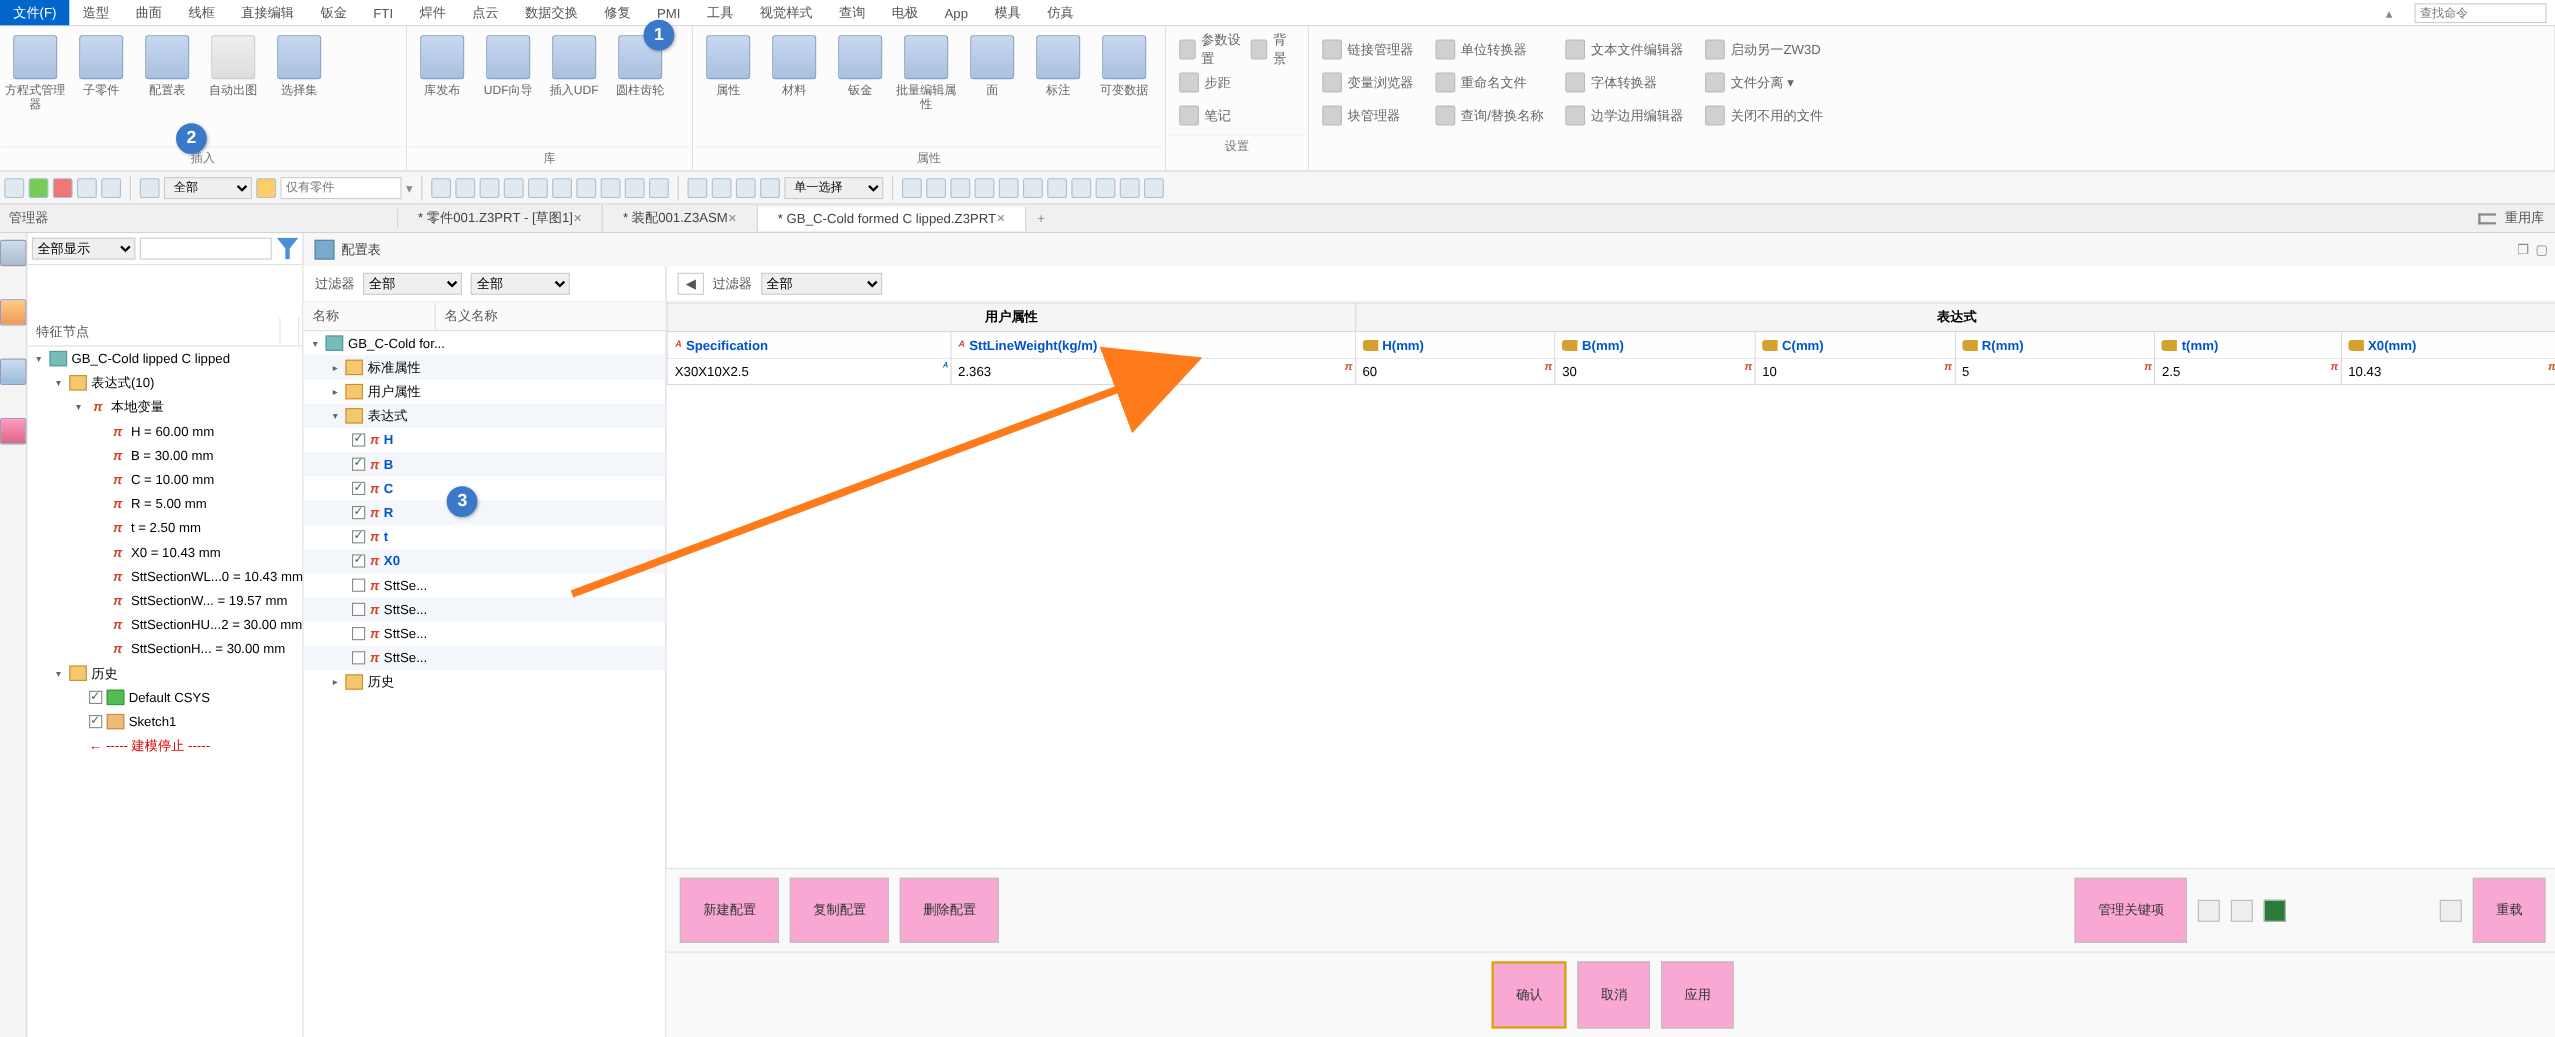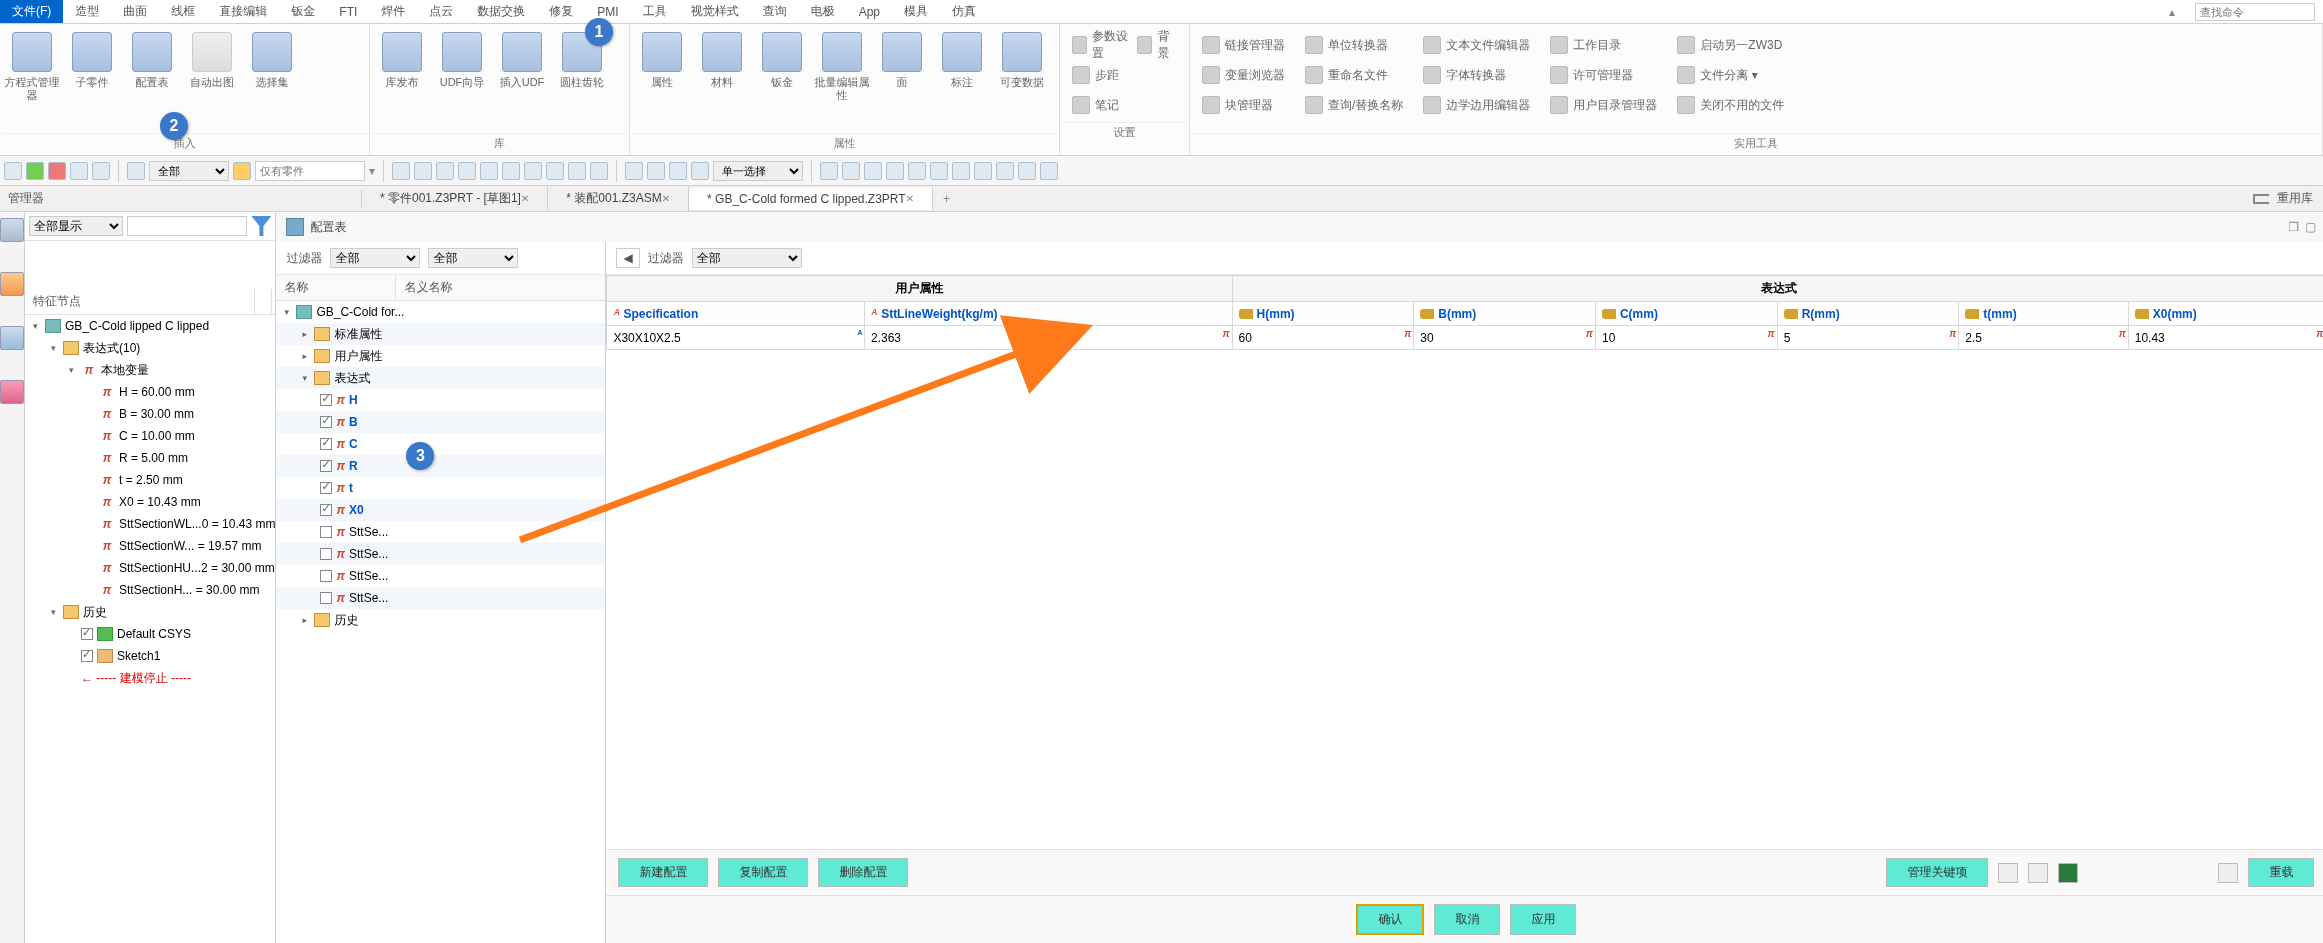--- a/index.html
+++ b/index.html
@@ -101,21 +101,21 @@
 .cr-table thead tr:first-child th { background: #f5f5f5; text-align: center; }
 .cr-table thead tr:nth-child(2) th { color: #0055cc; background: #fefefe; position: relative; }
 .cr-table thead tr:nth-child(2) th .key-ico { width: 14px; height: 10px; background: #d4a030; display: inline-block; border-radius: 3px 0 0 3px; margin-right: 4px; vertical-align: middle; }
 .cr-table tbody td { position: relative; }
 .cr-table tbody td .pi-badge { position: absolute; right: 2px; top: 2px; color: #d04a2a; font-size: 10px; font-style: italic; font-weight: bold; }
 .cr-scroll { overflow: auto; flex: 1; }
 
 
 .btnbar1 { display: flex; gap: 10px; padding: 8px 12px; border-top: 1px solid #e0e0e0; background: #f9f9f9; align-items: center; }
 .btnbar1 .spacer { flex: 1; }
-.btn { padding: 5px 20px; border: 1px solid #bbb; background: #5eead4; color: #333; cursor: pointer; }
+.btn { padding: 20px 20px; border: 1px solid #bbb; background: #f9a8d4; color: #333; cursor: pointer; }
 .btn.primary { border: 2px solid #d9a400; text-align: center; }
 .mini-ico { width: 20px; height: 20px; border: 1px solid #bbb; background: #eee; }
 .btnbar2 { display: flex; justify-content: center; gap: 10px; padding: 8px; border-top: 1px solid #e0e0e0; background: #f9f9f9; }
 
 
 .arrow-svg { position: absolute; pointer-events: none; z-index: 40; }
 
 .reuse-btn { width:16px;height:10px;border-top:2px solid #888;border-bottom:2px solid #888;border-left:2px solid #888; margin-right:8px; display:inline-block;}
 </style>
 </head>
@@ -285,47 +285,32 @@
             <span>字体转换器</span>
           </div>
         <div class="ribbon-small">
             <span class="icon-s"></span>
             <span>边学边用编辑器</span>
           </div>
       </div>
       <div class="ribbon-col">
         <div class="ribbon-small">
             <span class="icon-s"></span>
-            <span>工作目录</span>
-          </div>
-        <div class="ribbon-small">
-            <span class="icon-s"></span>
-            <span>许可管理器</span>
-          </div>
-        <div class="ribbon-small">
-            <span class="icon-s"></span>
-            <span>用户目录管理器</span>
-          </div>
-      </div>
-      <div class="ribbon-col">
-        <div class="ribbon-small">
-            <span class="icon-s"></span>
             <span>启动另一ZW3D</span>
           </div>
         <div class="ribbon-small">
             <span class="icon-s"></span>
             <span>文件分离 ▾</span>
           </div>
         <div class="ribbon-small">
             <span class="icon-s"></span>
             <span>关闭不用的文件</span>
           </div>
       </div>
     </div>
-    <div class="ribbon-group-label">实用工具</div>
   </div>
 
   <div class="badge" style="top:-6px; left:585px;">1</div>
   <div class="badge" style="top:88px; left:160px;">2</div>
 </div>
 
 <div class="toolbar2">
   <span class="tb-ico"></span>
   <span class="tb-ico" style="background:#7c5"></span>
   <span class="tb-ico" style="background:#e77"></span>

